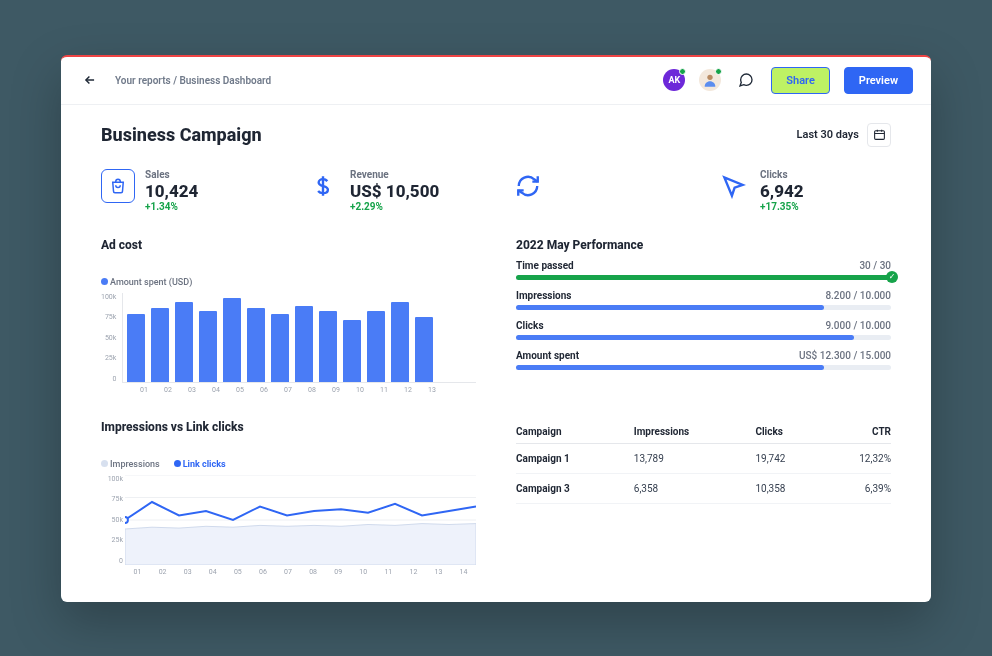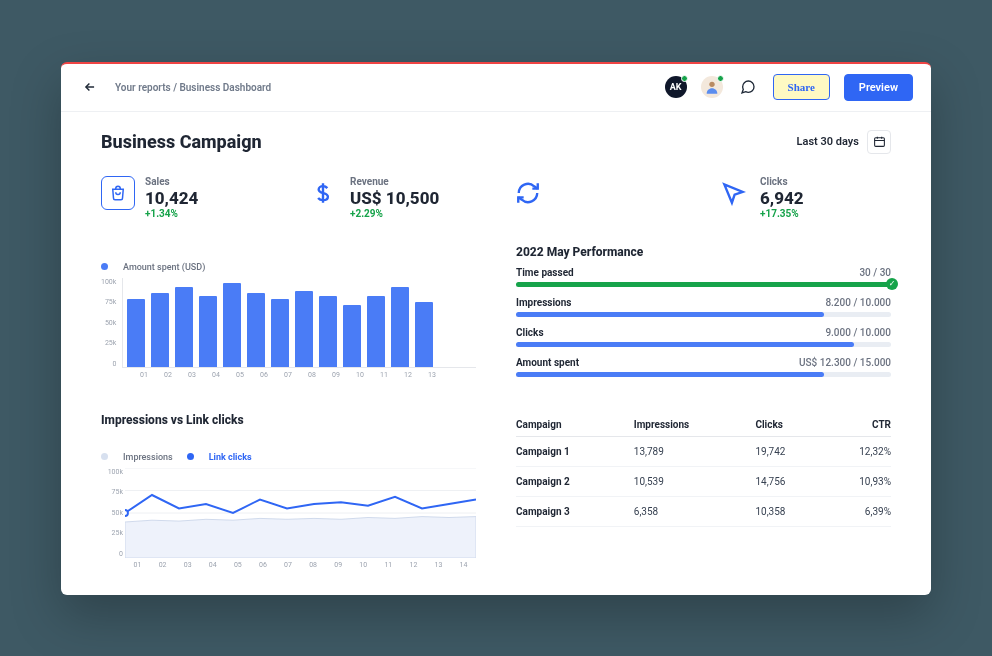--- a/index.html
+++ b/index.html
@@ -6,38 +6,38 @@
     body { background: #3e5964; display: flex; align-items: center; justify-content: center; min-height: 100vh; padding: 40px; }
     .window { width: 870px; background: #fff; border-radius: 6px; box-shadow: 0 20px 50px rgba(0,0,0,0.25); overflow: hidden; border-top: 2px solid #ef4444; }
     .topbar { display: flex; align-items: center; padding: 10px 18px; border-bottom: 1px solid #eef0f3; gap: 14px; }
     .back { width: 22px; height: 22px; display:flex; align-items:center; justify-content:center; color:#1f2937; cursor:pointer; }
     .crumb { font-size: 10px; color: #707a8a; font-weight: 600; }
     .topbar .spacer { flex: 1; }
     .avatar { width: 22px; height: 22px; border-radius: 50%; display:flex; align-items:center; justify-content:center; font-size:9px; font-weight:700; position:relative; }
     .avatar .dot-g { position:absolute; top:-1px; right:-1px; width:7px; height:7px; border-radius:50%; background:#16a34a; border:1.5px solid #fff; }
     .chat-icon { width:22px; height:22px; display:flex; align-items:center; justify-content:center; color:#1f2937; position:relative; }
     .btn { font-size: 11px; font-weight: 600; padding: 6px 14px; border-radius: 4px; cursor:pointer; }
-    .btn.outline { color:#2f66f4; border:1px solid #2f66f4; background:#fef9c3;font-family:Liberation Serif, serif; }
+    .btn.outline { color:#2f66f4; border:1px solid #2f66f4; background:#bef264; }
     .btn.primary { color:#fff; background:#2f66f4; border:1px solid #2f66f4; }
     .content { padding: 18px 40px 26px 40px; }
     .titlebar { display:flex; align-items:center; }
     .titlebar h1 { font-size: 18px; font-weight: 800; color:#1f2633; }
     .titlebar .spacer { flex:1; }
     .range { font-size: 11px; font-weight:600; color:#1f2633; display:flex; align-items:center; gap:8px; }
     .range .cal { width:24px; height:24px; border:1px solid #e5e7eb; border-radius:4px; display:flex; align-items:center; justify-content:center; color:#1f2633; }
     .kpis { display:flex; gap: 30px; margin-top: 22px; }
     .kpi { display:flex; gap:10px; align-items:flex-start; flex:1; }
     .kpi .icon { width:34px; height:34px; border-radius:6px; display:flex; align-items:center; justify-content:center; }
     .kpi .lbl { font-size:10px; color:#6b7280; font-weight:700; }
     .kpi .val { font-size:17px; font-weight:800; color:#1f2633; margin-top:1px; }
     .kpi .delta { font-size:10px; color:#16a34a; font-weight:700; margin-top:0; }
     .grid2 { display:grid; grid-template-columns: 1fr 1fr; gap:40px; margin-top: 26px; }
     .panel h3 { font-size:12px; font-weight:800; color:#1f2633; margin-bottom:8px; }
     .legend { font-size:9px; color:#6b7280; font-weight:500; display:flex; align-items:center; gap:14px; margin-bottom:6px; }
-    .legend .item { display:flex; align-items:center; gap:15px;margin-top:17px; }
+    .legend .item { display:flex; align-items:center; gap:2px;margin-top:17px; }
     .legend .sw { width:7px; height:7px; border-radius:50%; display:inline-block; }
     .barchart { display:flex; gap:2px; }
     .barchart .yax { display:flex; flex-direction:column; justify-content:space-between; align-items:flex-end; font-size:7px; color:#9ca3af; height:90px; padding-right:4px; }
     .barchart .plot { flex:1; display:flex; align-items:flex-end; gap:6px; height:90px; border-left:1px solid #e5e7eb; border-bottom:1px solid #e5e7eb; padding:0 4px; }
     .barchart .bar { width:18px; background:#4a7cf6; border-radius:1px 1px 0 0; }
     .barchart .xax { display:flex; gap:6px; padding-left: 18px; margin-top:3px;}
     .barchart .xax span { width:18px; text-align:center; font-size:7px; color:#9ca3af; }
     .progress-group .row { margin-bottom:10px; }
     .progress-group .head { display:flex; font-size:10px; font-weight:700; color:#1f2633; }
     .progress-group .head .r { margin-left:auto; color:#6b7280; font-weight:500; }
@@ -64,21 +64,21 @@
 
   <div class="topbar">
     <div class="back">
       <svg width="14" height="14" viewBox="0 0 24 24" fill="none" stroke="currentColor" stroke-width="2.5">
           <path d="M19 12H5"></path>
           <path d="M11 18l-6-6 6-6"></path>
         </svg>
     </div>
     <div class="crumb">Your reports / Business Dashboard</div>
     <div class="spacer"></div>
-    <div class="avatar" style="background:#0f172a;color:#fff">
+    <div class="avatar" style="background:#6d28d9;color:#fff">
       <span>AK</span>
       <span class="dot-g"></span>
     </div>
     <div class="avatar" style="background:#f3e8dc">
       <svg width="16" height="16" viewBox="0 0 24 24">
           <circle cx="12" cy="8" r="4" fill="#b98b63"></circle>
           <path d="M4 22c0-4.4 3.6-8 8-8s8 3.6 8 8" fill="#5b8def"></path>
         </svg>
       <span class="dot-g"></span>
     </div>
@@ -156,20 +156,21 @@
           <div class="lbl">Clicks</div>
           <div class="val">6,942</div>
           <div class="delta">+17.35%</div>
         </div>
       </div>
     </div>
 
     <div class="grid2">
 
       <div class="panel">
+        <h3>Ad cost</h3>
         <div class="legend">
           <span class="item">
               <span class="sw" style="background:#4a7cf6"></span>
               <span>Amount spent (USD)</span>
             </span>
         </div>
         <div class="barchart">
           <div class="yax" id="bar-yax">
               <span>100k</span>
               <span>75k</span>
@@ -319,26 +320,20 @@
           </tr>
             </thead>
           <tbody id="ctab-body">
               <tr>
                 <td>Campaign 1</td>
                 <td>13,789</td>
                 <td>19,742</td>
                 <td>12,32%</td>
               </tr>
               <tr>
-                <td>Campaign 2</td>
-                <td>10,539</td>
-                <td>14,756</td>
-                <td>10,93%</td>
-              </tr>
-              <tr>
                 <td>Campaign 3</td>
                 <td>6,358</td>
                 <td>10,358</td>
                 <td>6,39%</td>
               </tr>
             </tbody>
         </table>
       </div>
     </div>
   </div>

